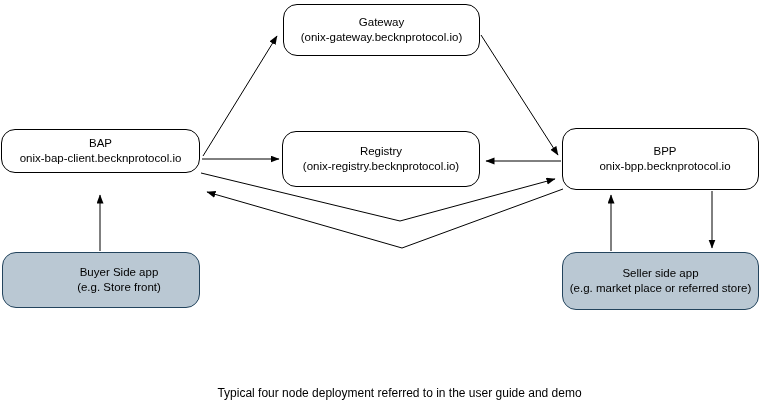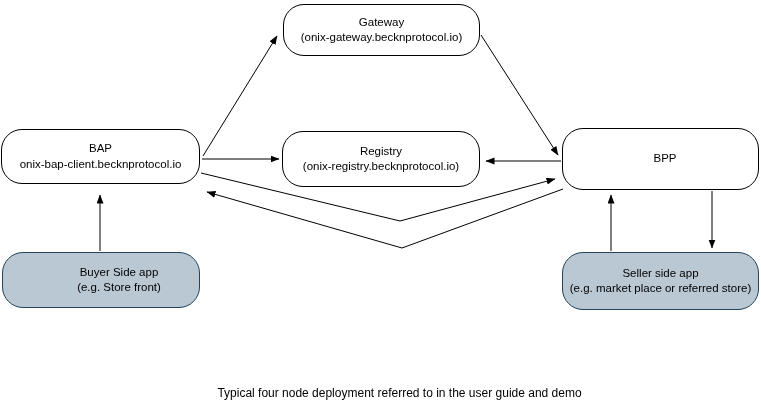--- a/index.html
+++ b/index.html
@@ -20,40 +20,40 @@
     left: 0;
     top: 0;
     width: 761px;
     height: 411px;
     pointer-events: none;
   }
   .node {
     position: absolute;
     box-sizing: border-box;
     border: 1px solid var(--node-border, #000000);
-    border-radius: 21px;
+    border-radius: 14px;
     background: var(--node-fill, #ffffff);
     display: flex;
     flex-direction: column;
     align-items: center;
     justify-content: center;
     text-align: center;
     font-size: 11.5px;
     line-height: 1.32;
     color: #000000;
   }
   .node .node-line {
     white-space: nowrap;
   }
   .node.app {
     background: var(--app-fill, #bac8d3);
     border-color: var(--app-border, #23445d);
   }
   .node.gateway  { left: 283px; top: 4px;   width: 197px; height: 52px; }
-  .node.bap      { left: 1px;   top: 129px; width: 199px; height: 55px; }
+  .node.bap      { left: 1px;   top: 129px; width: 199px; height: 44px; }
   .node.registry { left: 282px; top: 131px; width: 198px; height: 56px; }
   .node.bpp      { left: 562px; top: 128px; width: 197px; height: 62px; padding-left: 9px; }
   .node.buyer    { left: 2px;   top: 252px; width: 198px; height: 56px; padding-left: 36px; }
   .node.seller   { left: 562px; top: 252px; width: 197px; height: 58px; }
   .caption {
     position: absolute;
     left: 0;
     top: 386px;
     width: 761px;
     text-align: center;
@@ -96,20 +96,21 @@
     <div class="node-line">onix-bap-client.becknprotocol.io</div>
   </div>
 
   <div class="node registry">
     <div class="node-line">Registry</div>
     <div class="node-line">(onix-registry.becknprotocol.io)</div>
   </div>
 
   <div class="node bpp">
     <div class="node-line">BPP</div>
+    <div class="node-line">onix-bpp.becknprotocol.io</div>
   </div>
 
   <div class="node app buyer">
     <div class="node-line">Buyer Side app</div>
     <div class="node-line">(e.g. Store front)</div>
   </div>
 
   <div class="node app seller">
     <div class="node-line">Seller side app</div>
     <div class="node-line">(e.g. market place or referred store)</div>

